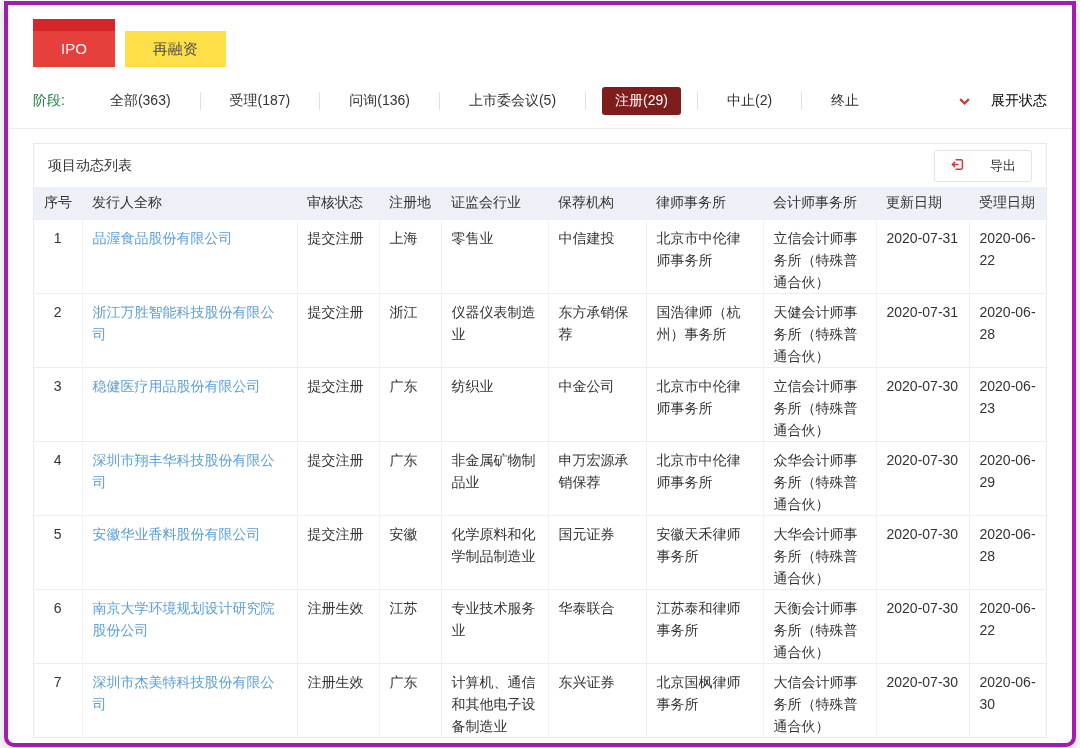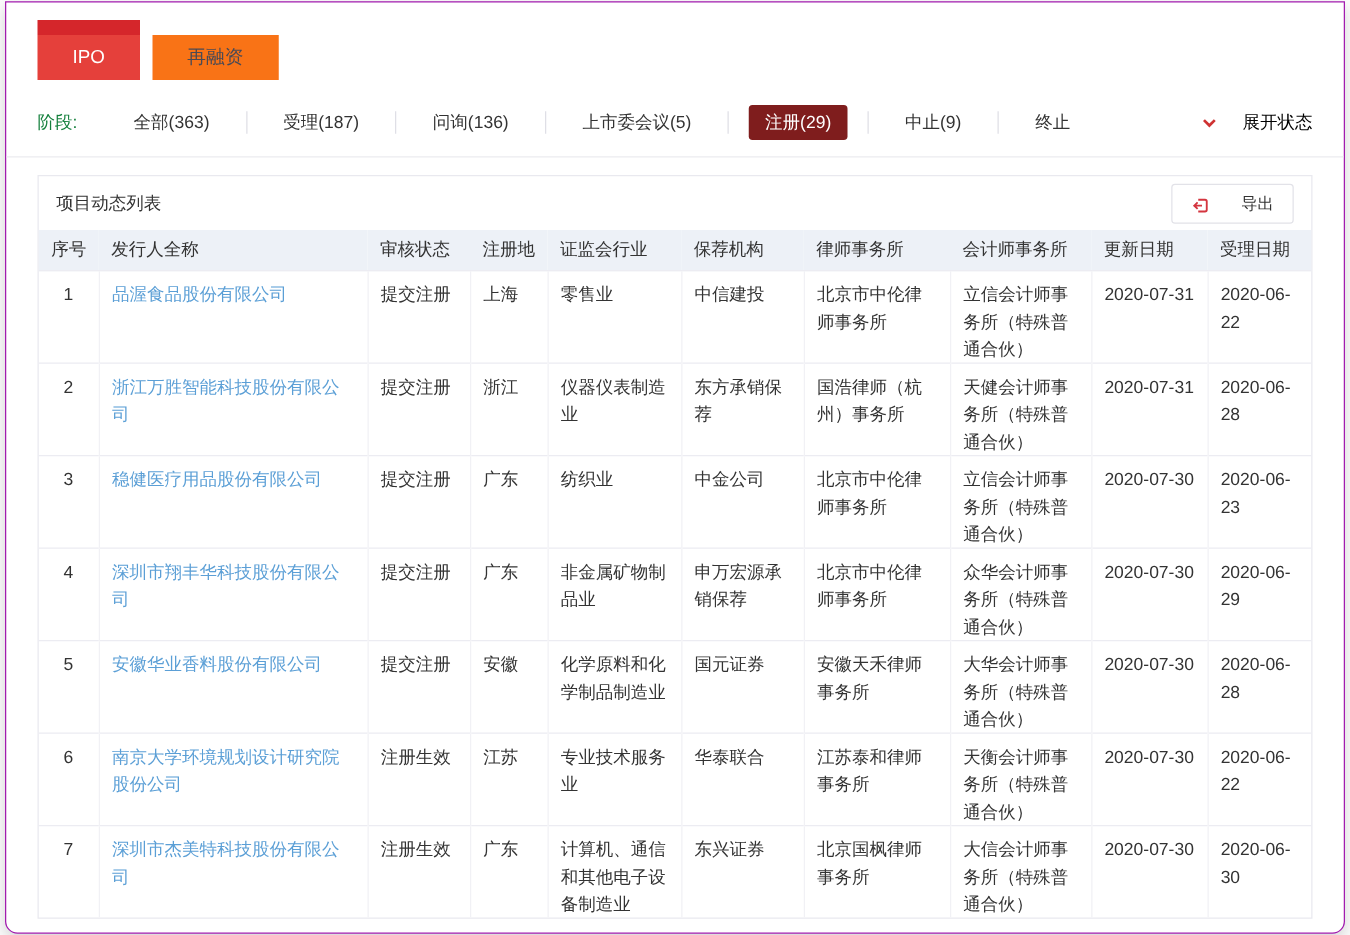--- a/index.html
+++ b/index.html
@@ -1,43 +1,43 @@
 <!DOCTYPE html>
 <html><head>
 <meta charset="utf-8">
 <style>
   * { margin:0; padding:0; box-sizing:border-box; }
   html,body { width:1080px; height:748px; background:#fcfcfc; font-family:"Liberation Sans","DejaVu Sans",sans-serif; }
   .page { position:relative; width:1072px; height:746px; margin:1px auto 0; background:#fff;
-          border:1px solid #a21caf; border-radius:0 0 10px 10px;
+          border:4px solid #a21caf; border-radius:0 0 10px 10px;
           box-shadow:0 5px 12px rgba(0,0,0,.16); overflow:hidden; }
 
   
   .tabs-row { display:flex; align-items:flex-end; gap:10px; padding:14px 25px 0; height:62px; }
-  .tab { background:#f97316; color:#4a4a55; font-size:15px; height:36px; line-height:36px;
+  .tab { background:#fde047; color:#4a4a55; font-size:15px; height:36px; line-height:36px;
          padding:0 28px; cursor:pointer; white-space:nowrap; }
   .tab.active { background:#e5403b; color:#fff; position:relative; margin-top:12px; }
   .tab.active .tab-strip { position:absolute; top:-12px; left:0; right:0; height:12px; background:#d5262b; }
 
   
   .filter-row { display:flex; align-items:center; padding:0 25px; margin-top:20px; font-size:14px; color:#333; height:28px; }
   .filter-label { color:#15803d; margin-right:16px; }
   .filter-opt { padding:5px 13px; margin:0 16px; cursor:pointer; white-space:nowrap; }
   .filter-opt.selected { background:#7f1d1d; color:#fff; border-radius:3px; }
   .filter-sep { width:1px; height:18px; background:#dfdfe6; }
   .red-link { display:flex; align-items:center; gap:20px; color:#000000; cursor:pointer; font-size:14px; white-space:nowrap; }
   .expand-link { margin-left:auto; }
   .divider { border-bottom:1px solid #ececf0; margin-top:13px; }
   .more-row { display:flex; justify-content:flex-end; padding:13px 25px 0; }
 
   
   .table-card { margin:14px 25px 0; border:1px solid #e9e9ef; background:#fff; }
   .card-header { display:flex; align-items:center; justify-content:space-between; height:43px; padding:0 14px; }
   .card-title { font-size:14px; color:#333; }
-  .export-btn { display:flex; align-items:flex-end; gap:25px; background:#fff; border:1px solid #e2e2e8;
+  .export-btn { display:flex; align-items:flex-start; gap:25px; background:#fff; border:1px solid #e2e2e8;
                 border-radius:3px; padding:6px 15px; font-size:13px; color:#333; cursor:pointer;
                 font-family:inherit; }
   table { width:100%; border-collapse:collapse; table-layout:fixed; font-size:14px; color:#333; }
   thead th { background:#edf1f7; font-weight:normal; text-align:left; padding:7px 10px; color:#333; }
   thead th:first-child { text-align:center;margin-left:18px; }
   tbody td { vertical-align:top; padding:7px 10px 0; line-height:22px; border-top:1px solid #ececf2;
              border-left:1px solid #f1f1f5; word-break:break-all; height:72px; }
   tbody td:first-child { border-left:none; text-align:center; }
   .issuer-link { color:#5b9fd6; cursor:pointer; }
 </style>
@@ -62,21 +62,21 @@
         <span class="filter-opt">全部(363)</span>
         <span class="filter-sep"></span>
         <span class="filter-opt">受理(187)</span>
         <span class="filter-sep"></span>
         <span class="filter-opt">问询(136)</span>
         <span class="filter-sep"></span>
         <span class="filter-opt">上市委会议(5)</span>
         <span class="filter-sep"></span>
         <span class="filter-opt selected">注册(29)</span>
         <span class="filter-sep"></span>
-        <span class="filter-opt">中止(9)</span>
+        <span class="filter-opt">中止(2)</span>
         <span class="filter-sep"></span>
         <span class="filter-opt">终止</span>
       </span>
     <span class="red-link expand-link">
       <svg width="13" height="13" viewBox="0 0 12 12">
         <path d="M2 3.8 L6 7.8 L10 3.8" stroke="#cf3333" stroke-width="2" fill="none"></path>
       </svg>
       <span>展开状态</span>
     </span>
   </div>

